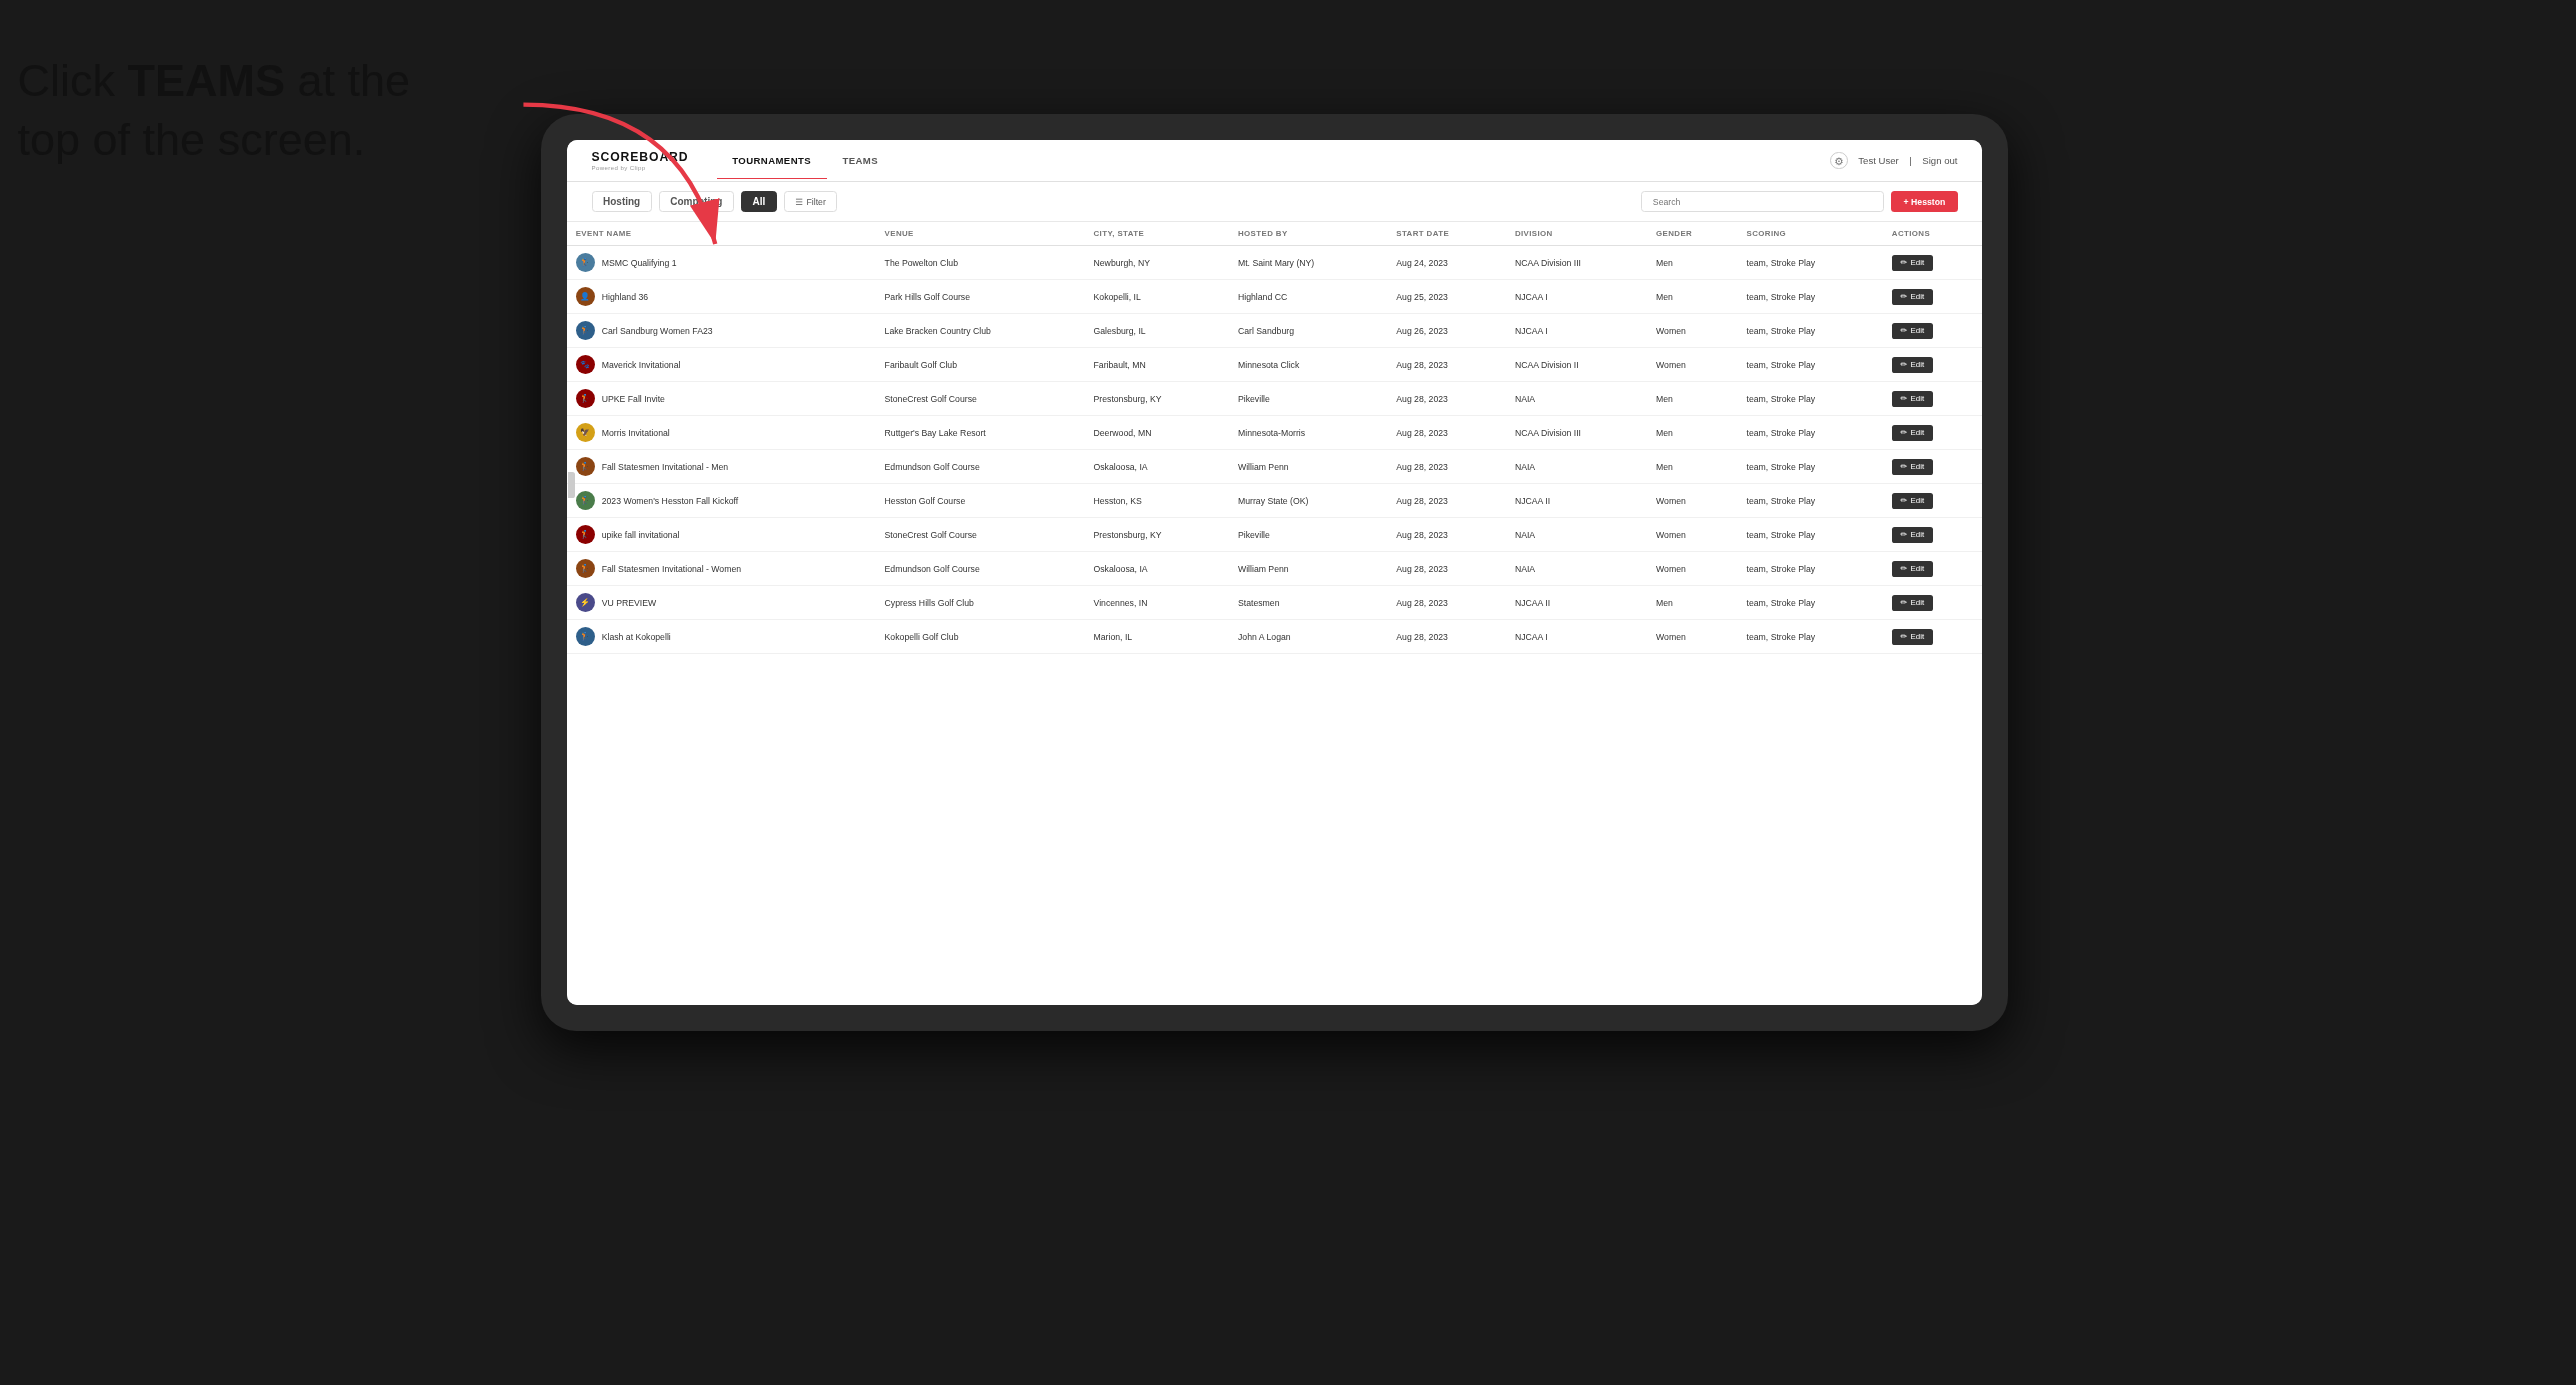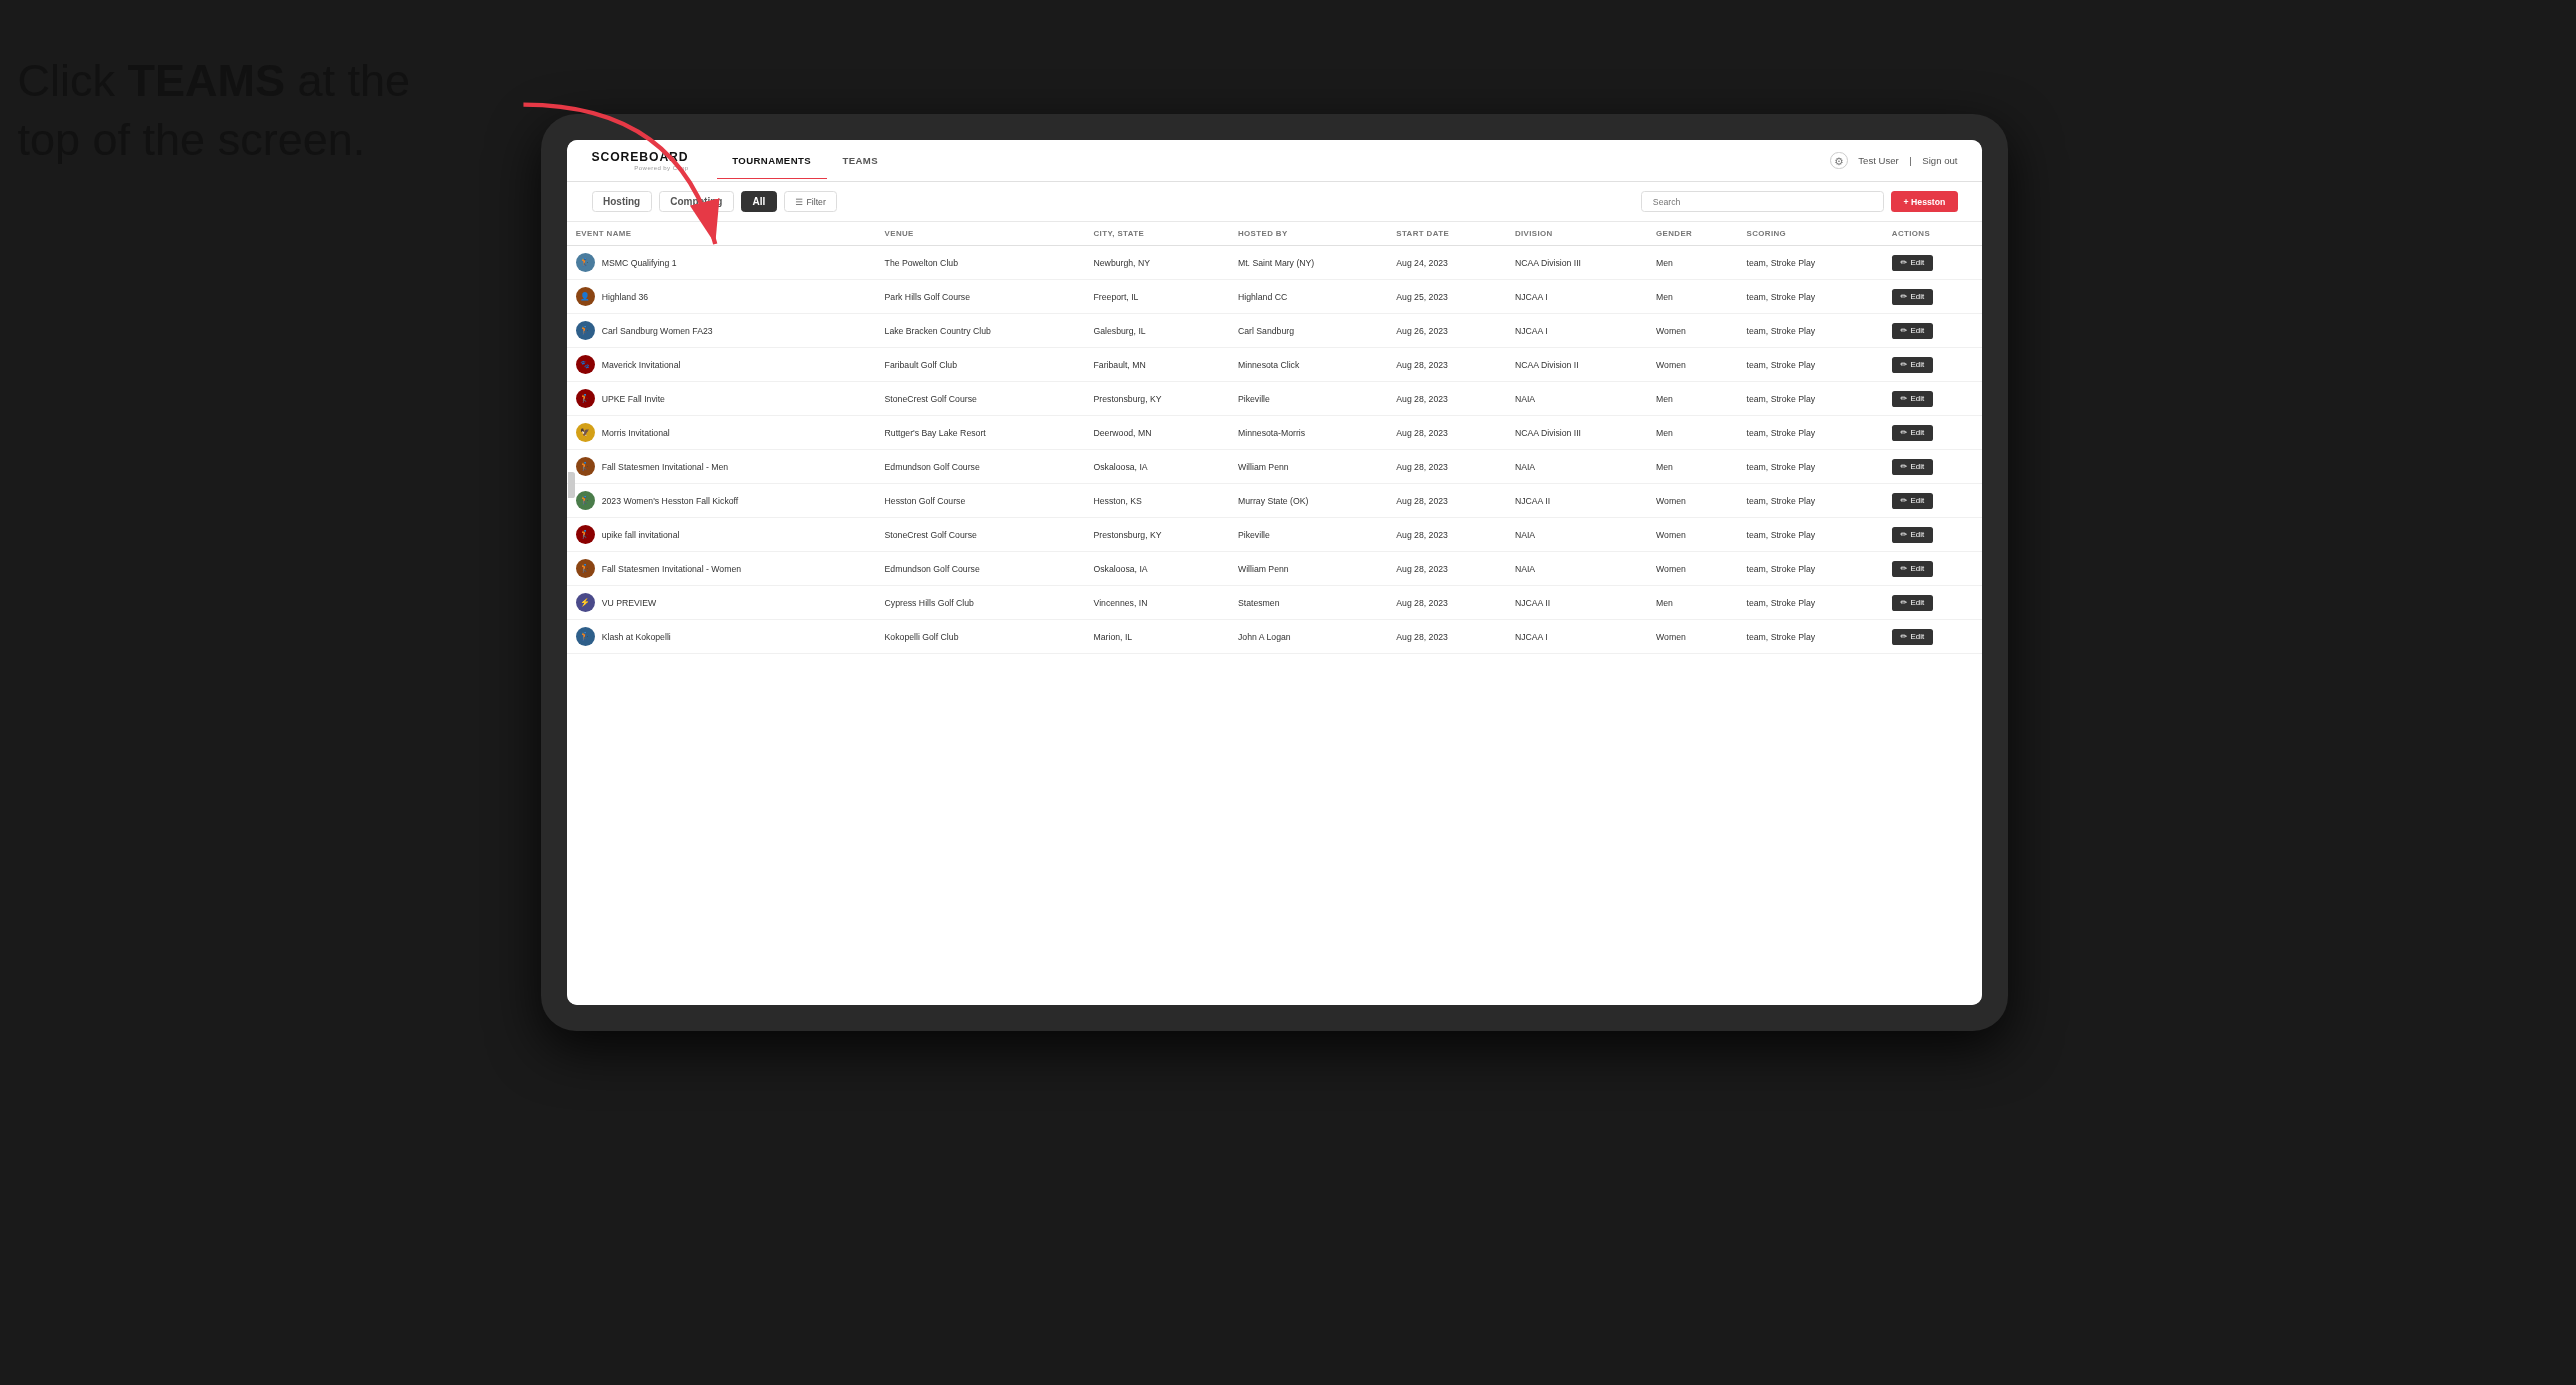--- a/index.html
+++ b/index.html
@@ -68,21 +68,20 @@
       display: flex;
       align-items: center;
       height: 42px;
       flex-shrink: 0;
     }
 
     .logo-area {
       display: flex;
       flex-direction: column;
       margin-right: 28px;
-      text-align: right;
     }
 
     .logo-title {
       font-size: 12.2px;
       font-weight: 900;
       letter-spacing: 0.9px;
       color: #111;
     }
 
     .logo-sub {
@@ -376,21 +375,21 @@
     </td>
   </tr>
             <tr>
     <td>
       <div class="event-name-cell">
         <div class="team-logo" style="background:#8b4513; color:#fff;">👤</div>
         <span>Highland 36</span>
       </div>
     </td>
     <td>Park Hills Golf Course</td>
-    <td>Freeport, IL</td>
+    <td>Kokopelli, IL</td>
     <td>Highland CC</td>
     <td>Aug 25, 2023</td>
     <td>NJCAA I</td>
     <td>Men</td>
     <td>team, Stroke Play</td>
     <td>
       <button class="edit-btn">
         <span class="edit-icon">✏</span>
         <span>Edit</span>
       </button>

